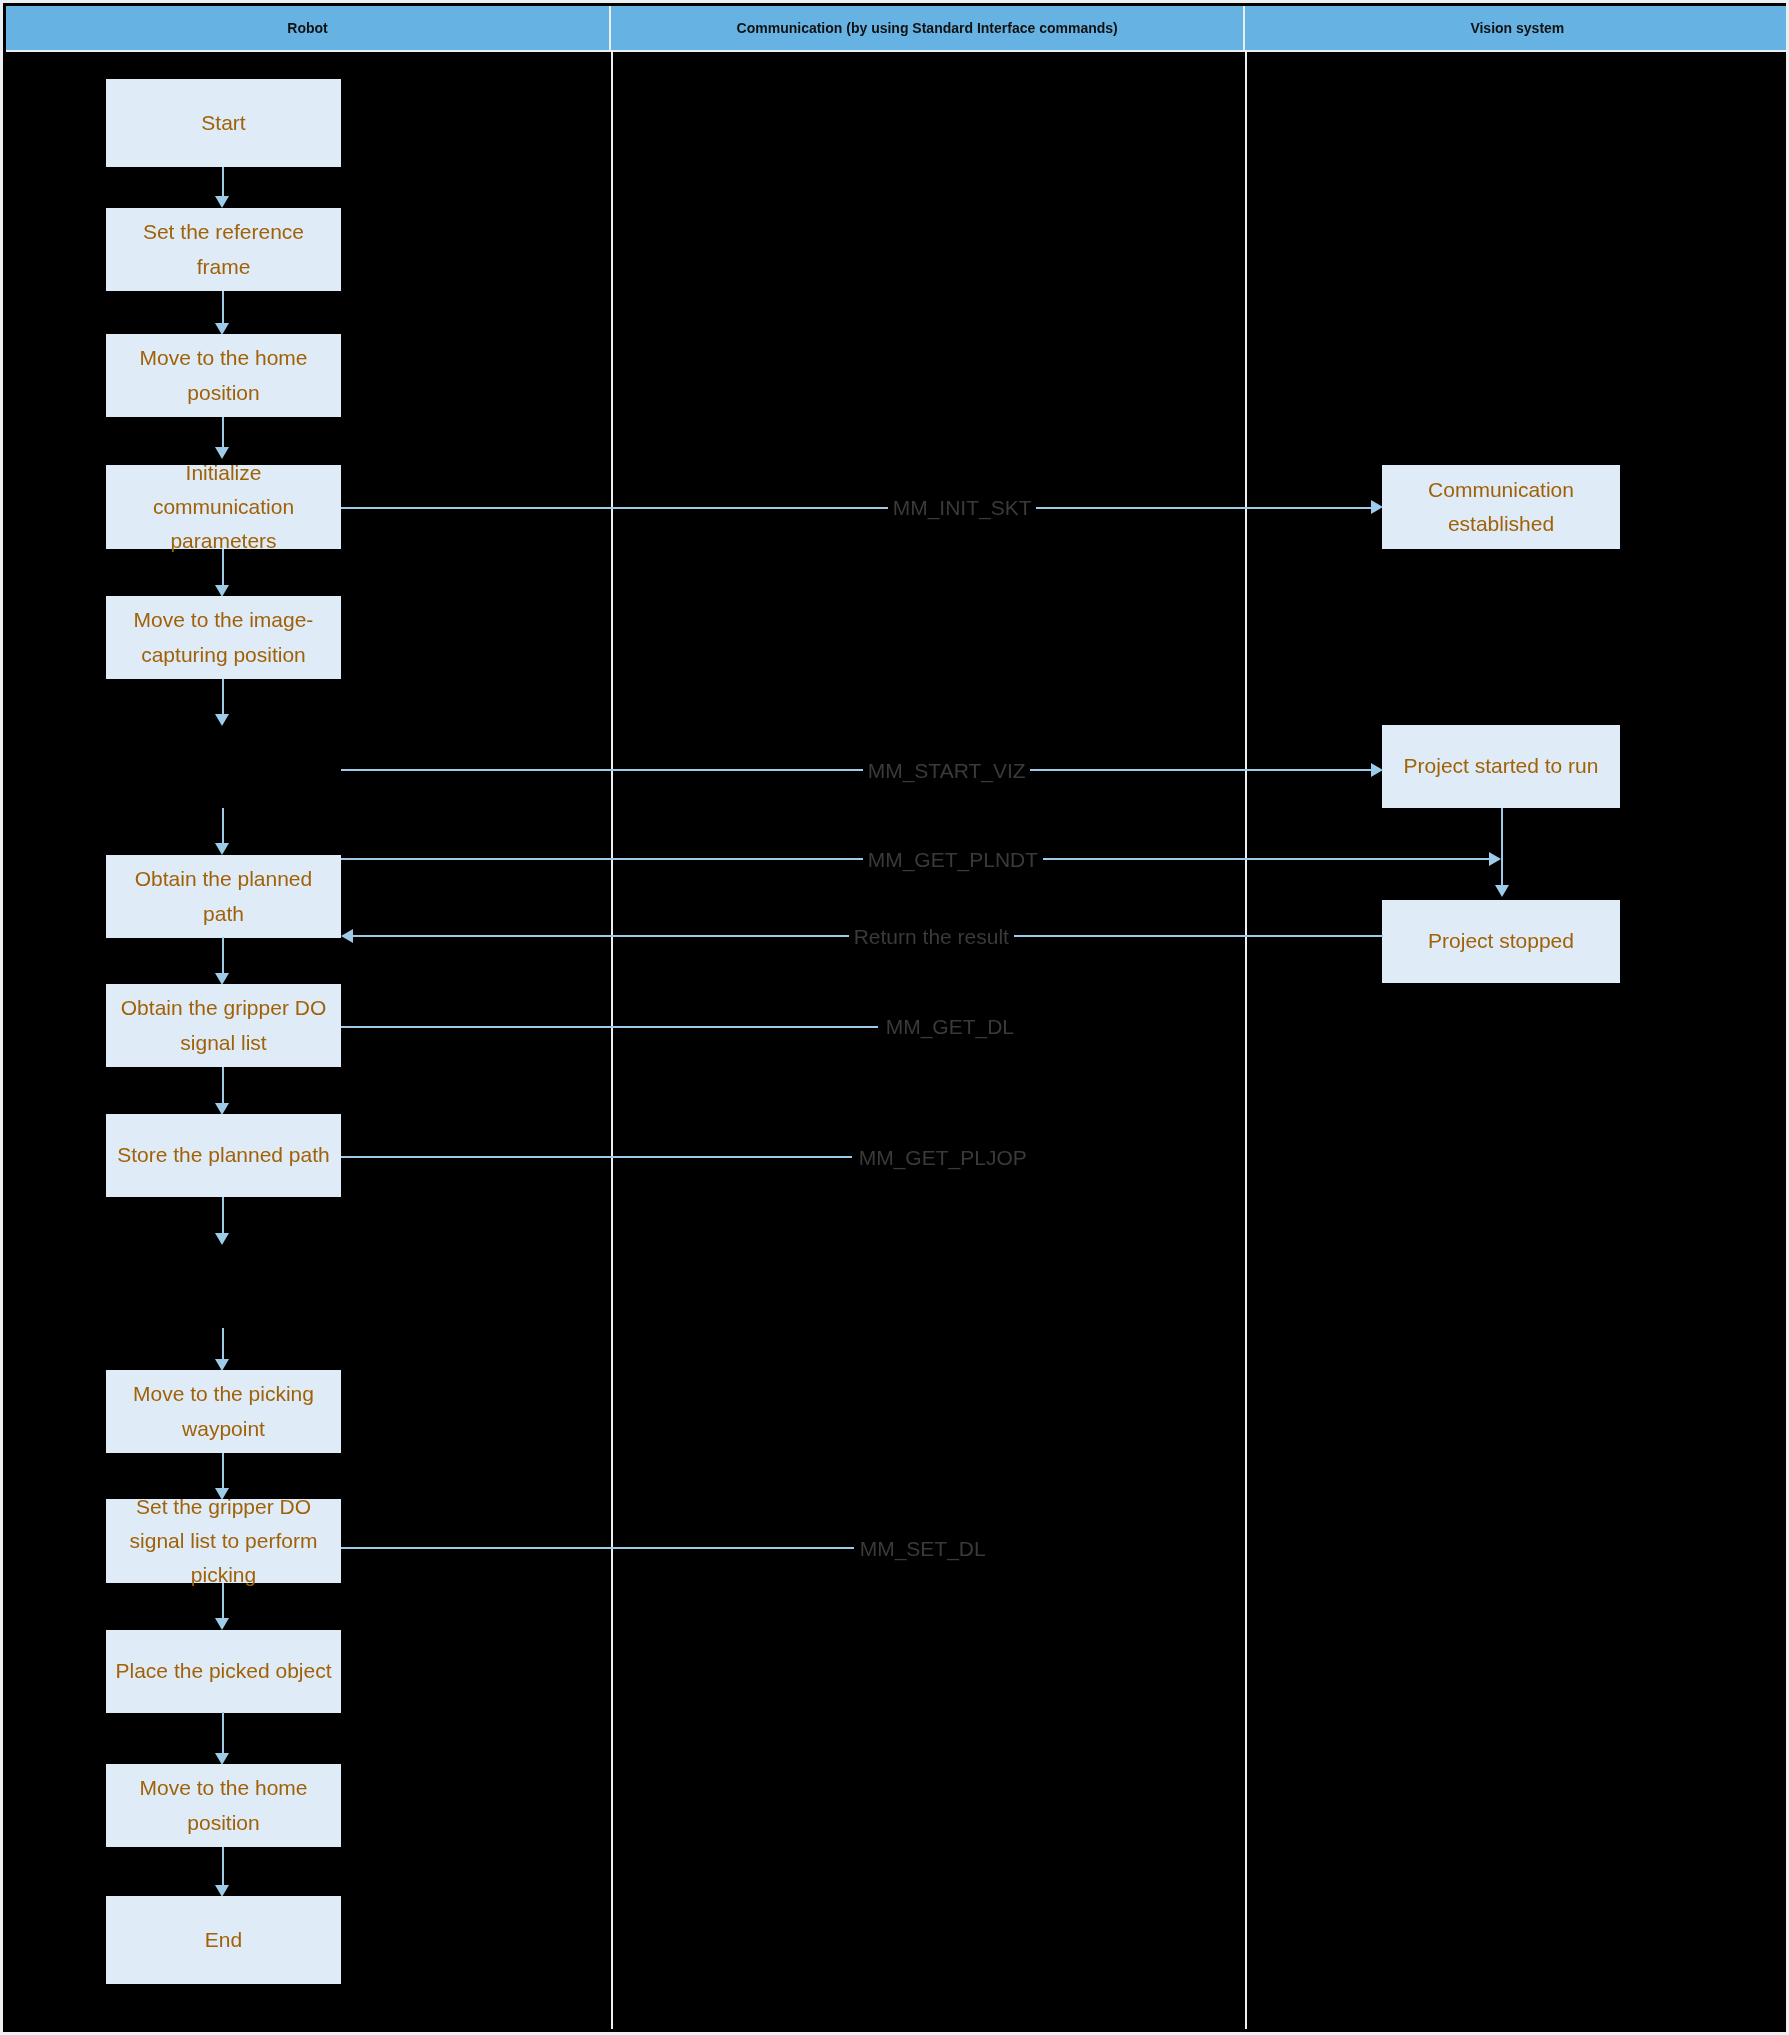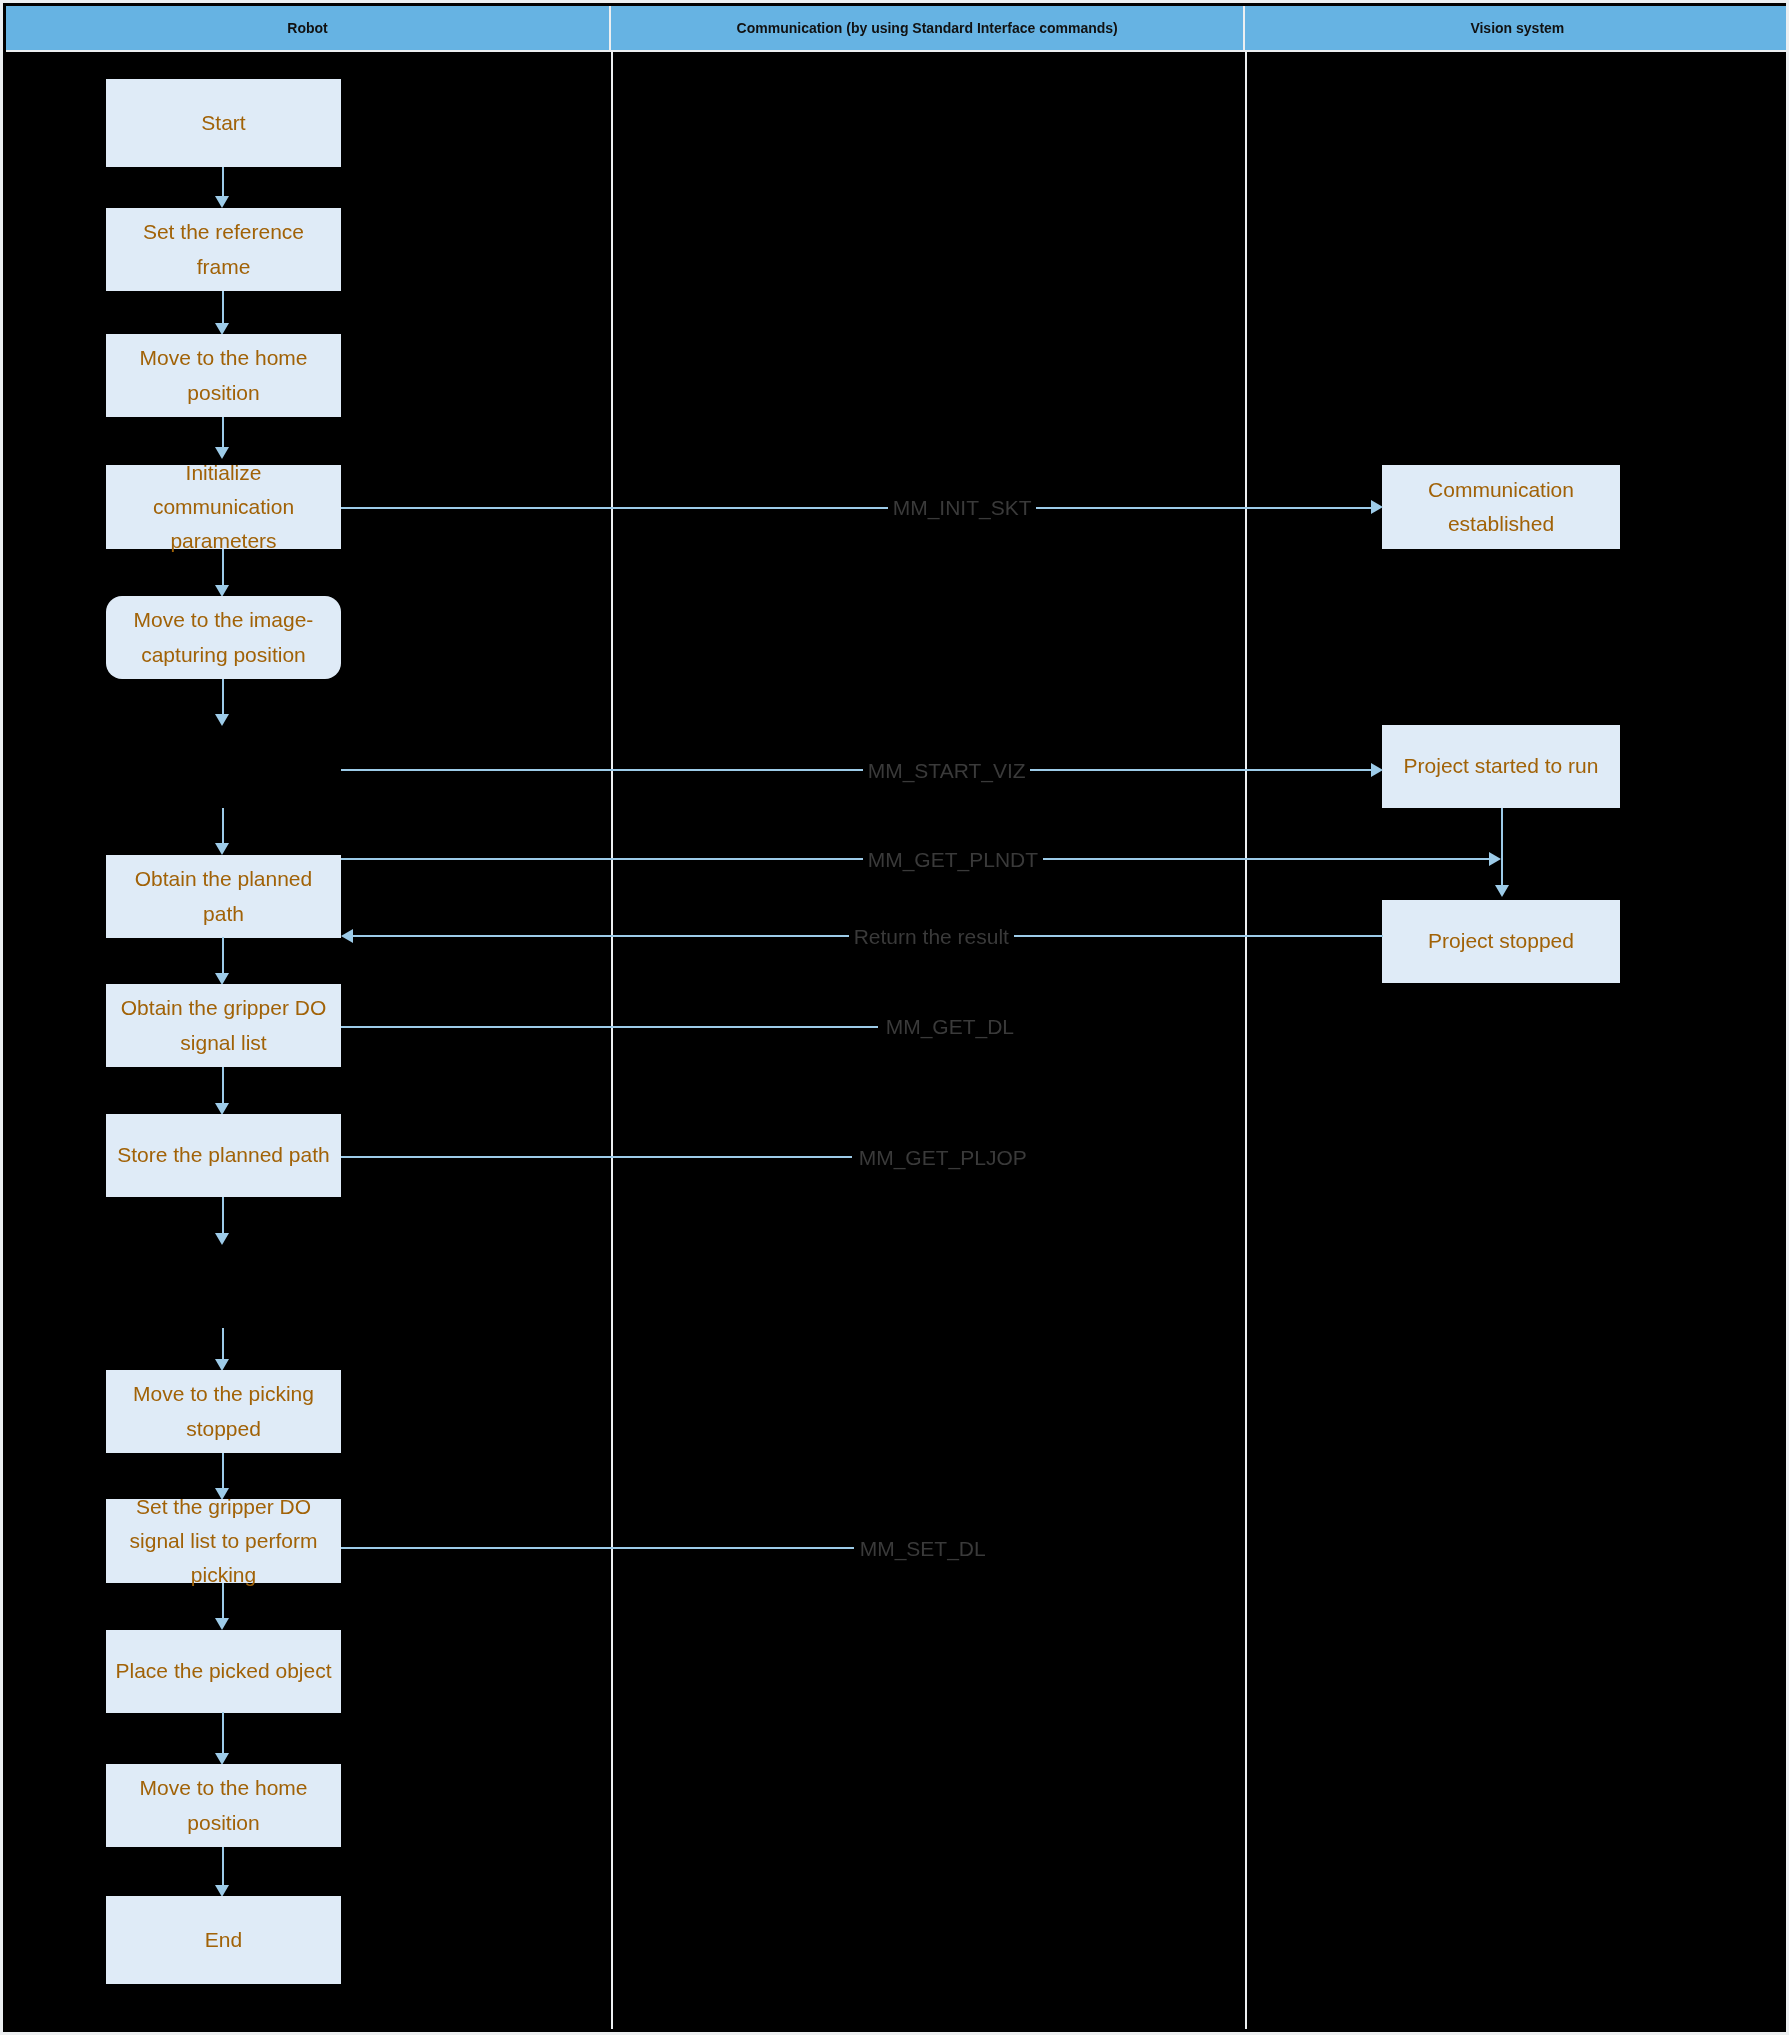--- a/index.html
+++ b/index.html
@@ -114,21 +114,21 @@
   </div>
   <div class="ln vl" style="left:219px;top:414px;height:33px;"></div>
   <div class="arw arw-d" style="left:212px;top:444px;"></div>
 
   <div class="node of" style="left:103px;top:462px;width:235px;height:84px;">
     <span class="txt">Initialize communication parameters</span>
   </div>
   <div class="ln vl" style="left:219px;top:546px;height:39px;"></div>
   <div class="arw arw-d" style="left:212px;top:582px;"></div>
 
-  <div class="node" style="left:103px;top:593px;width:235px;height:83px;border-radius:16px;">
+  <div class="node" style="left:103px;top:593px;width:235px;height:83px;">
     <span class="txt">Move to the image-capturing position</span>
   </div>
   <div class="ln vl" style="left:219px;top:676px;height:39px;"></div>
   <div class="arw arw-d" style="left:212px;top:711px;"></div>
 
   <div class="ln vl" style="left:219px;top:805px;height:39px;"></div>
   <div class="arw arw-d" style="left:212px;top:840px;"></div>
 
   <div class="node" style="left:103px;top:852px;width:235px;height:83px;">
     <span class="txt">Obtain the planned path</span>
@@ -145,21 +145,21 @@
   <div class="node" style="left:103px;top:1111px;width:235px;height:83px;">
     <span class="txt">Store the planned path</span>
   </div>
   <div class="ln vl" style="left:219px;top:1194px;height:40px;"></div>
   <div class="arw arw-d" style="left:212px;top:1230px;"></div>
 
   <div class="ln vl" style="left:219px;top:1325px;height:35px;"></div>
   <div class="arw arw-d" style="left:212px;top:1356px;"></div>
 
   <div class="node" style="left:103px;top:1367px;width:235px;height:83px;">
-    <span class="txt">Move to the picking stopped</span>
+    <span class="txt">Move to the picking waypoint</span>
   </div>
   <div class="ln vl" style="left:219px;top:1450px;height:39px;"></div>
   <div class="arw arw-d" style="left:212px;top:1485px;"></div>
 
   <div class="node of" style="left:103px;top:1496px;width:235px;height:84px;">
     <span class="txt">Set the gripper DO signal list to perform picking</span>
   </div>
   <div class="ln vl" style="left:219px;top:1580px;height:39px;"></div>
   <div class="arw arw-d" style="left:212px;top:1615px;"></div>
 

